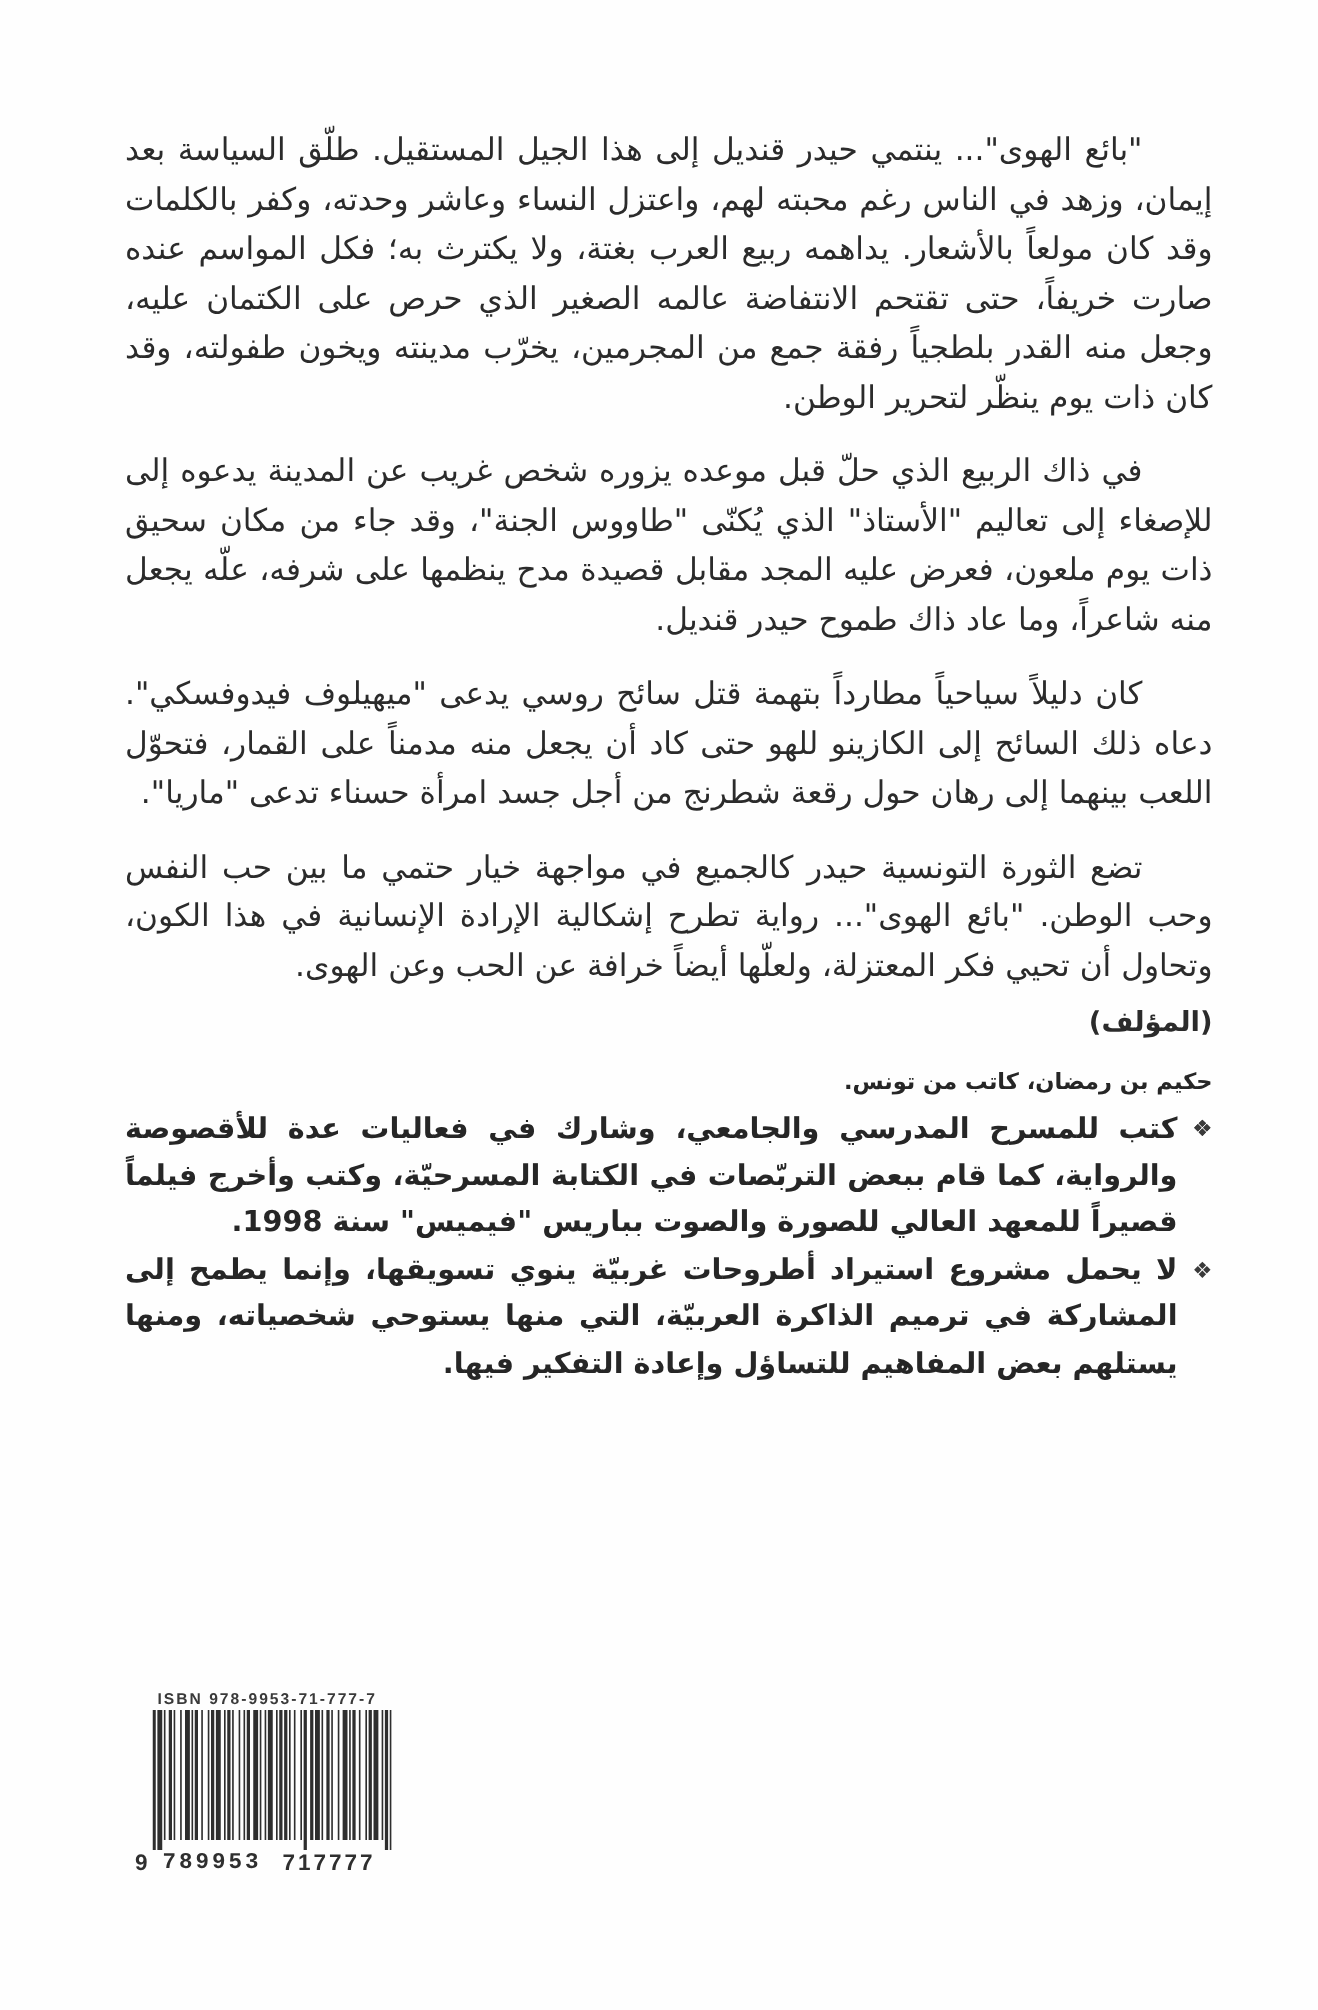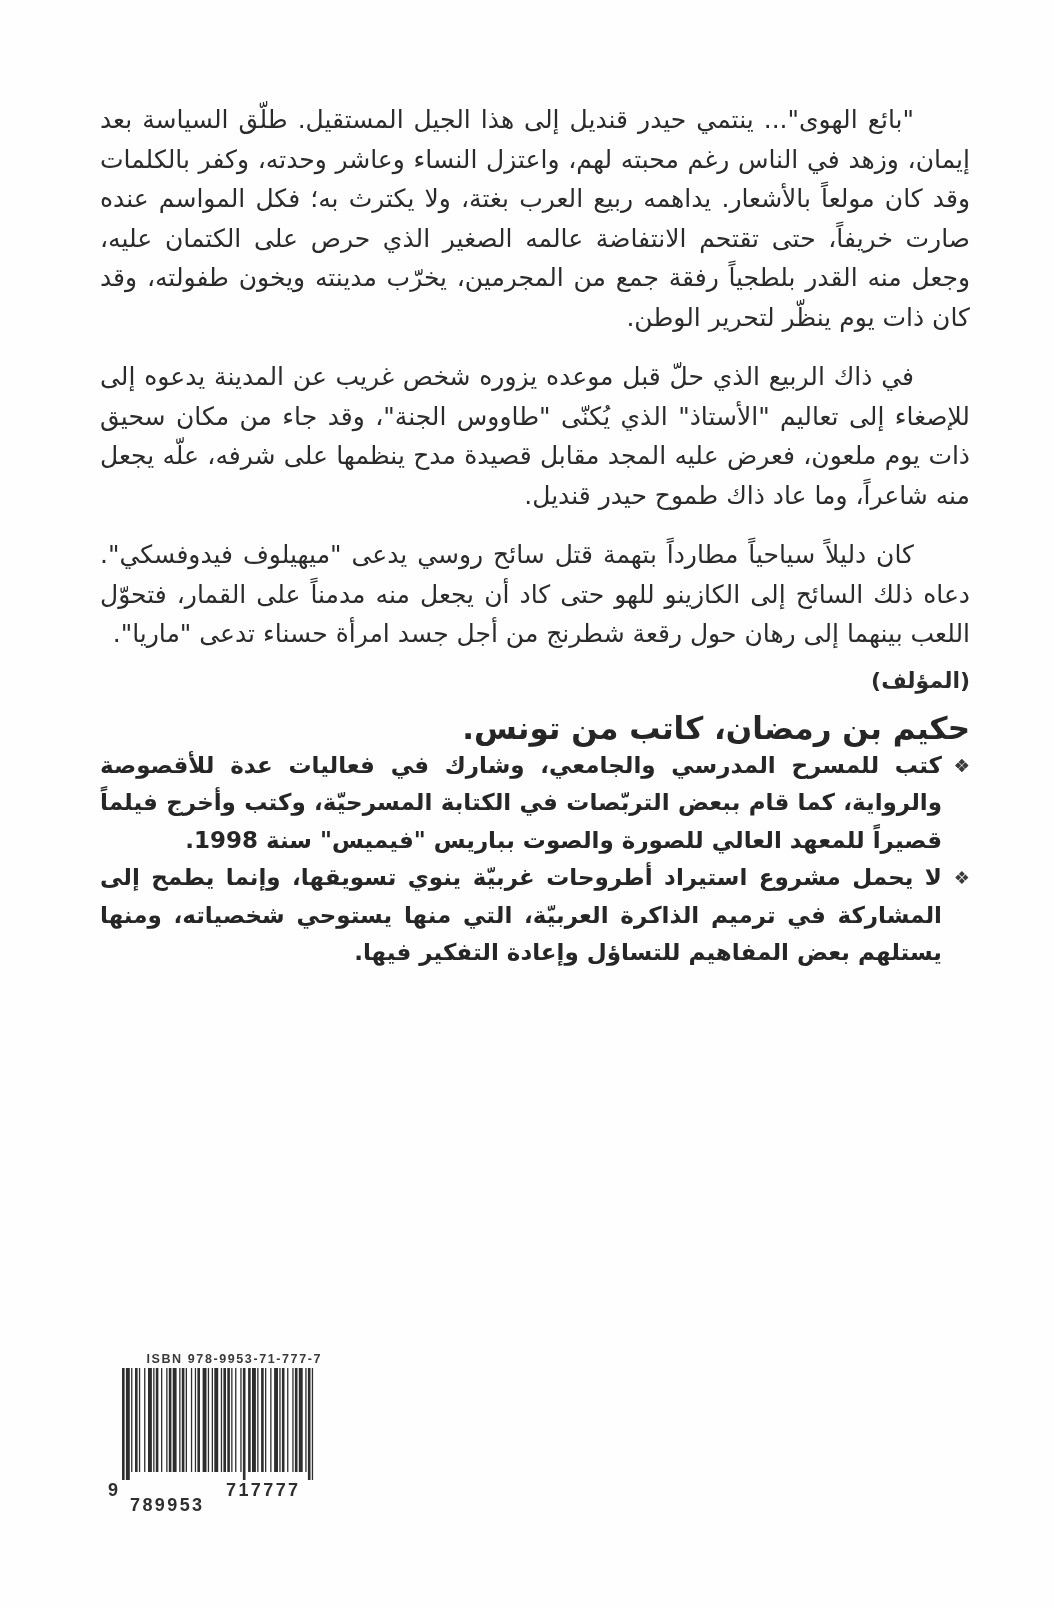--- a/index.html
+++ b/index.html
@@ -42,21 +42,21 @@
     }
     .signature {
       direction: rtl;
       text-align: right;
       font-size: 22px;
       font-weight: bold;
       margin: -6px 0 16px 0;
       color: #2b2b2b;
     }
     .bio-name {
-      font-size: 31px;
+      font-size: 18px;
       font-weight: bold;
       line-height: 38px;
       margin: 0;
       color: #262626;
     }
     .bio-list {
       list-style: none;
       margin: 0;
       padding: 0;
     }
@@ -82,48 +82,48 @@
       width: 200px;
     }
     .isbn-text {
       font-family: "Liberation Sans", sans-serif;
       font-size: 12.5px;
       letter-spacing: 1.6px;
       color: #3a3a3a;
       font-weight: bold;
       margin: 0 0 2px 4px;
       white-space: nowrap;
-      text-align: right;
     }
     .barcode-svg {
       display: block;
     }
     .barcode-digits {
       position: relative;
       height: 22px;
       font-family: "Liberation Sans", sans-serif;
       font-size: 18px;
       color: #2f2f2f;
       font-weight: bold;
       letter-spacing: 2.4px;
       white-space: nowrap;
     }
     .barcode-digits .lead { position: absolute; left: -14px; top: 0; }
-    .barcode-digits .left-group { position: absolute; left: 8px; top: 15px; }
+    .barcode-digits .left-group { position: absolute; left: 8px; top: 0; font-family: Liberation Mono, monospace; }
     .barcode-digits .right-group { position: absolute; left: 104px; top: 0; }
   </style>
 </head>
 <body>
 
 <div class="page">
 
   <div class="text-col">
     <p class="para first">"بائع الهوى"... ينتمي حيدر قنديل إلى هذا الجيل المستقيل. طلّق السياسة بعد إيمان، وزهد في الناس رغم محبته لهم، واعتزل النساء وعاشر وحدته، وكفر بالكلمات وقد كان مولعاً بالأشعار. يداهمه ربيع العرب بغتة، ولا يكترث به؛ فكل المواسم عنده صارت خريفاً، حتى تقتحم الانتفاضة عالمه الصغير الذي حرص على الكتمان عليه، وجعل منه القدر بلطجياً رفقة جمع من المجرمين، يخرّب مدينته ويخون طفولته، وقد كان ذات يوم ينظّر لتحرير الوطن.</p>
     <p class="para">في ذاك الربيع الذي حلّ قبل موعده يزوره شخص غريب عن المدينة يدعوه إلى للإصغاء إلى تعاليم "الأستاذ" الذي يُكنّى "طاووس الجنة"، وقد جاء من مكان سحيق ذات يوم ملعون، فعرض عليه المجد مقابل قصيدة مدح ينظمها على شرفه، علّه يجعل منه شاعراً، وما عاد ذاك طموح حيدر قنديل.</p>
     <p class="para">كان دليلاً سياحياً مطارداً بتهمة قتل سائح روسي يدعى "ميهيلوف فيدوفسكي". دعاه ذلك السائح إلى الكازينو للهو حتى كاد أن يجعل منه مدمناً على القمار، فتحوّل اللعب بينهما إلى رهان حول رقعة شطرنج من أجل جسد امرأة حسناء تدعى "ماريا".</p>
+    <p class="para">تضع الثورة التونسية حيدر كالجميع في مواجهة خيار حتمي ما بين حب النفس وحب الوطن. "بائع الهوى"... رواية تطرح إشكالية الإرادة الإنسانية في هذا الكون، وتحاول أن تحيي فكر المعتزلة، ولعلّها أيضاً خرافة عن الحب وعن الهوى.</p>
 
     <div class="signature">(المؤلف)</div>
 
     <p class="bio-name">حكيم بن رمضان، كاتب من تونس.</p>
     <ul class="bio-list">
       <li class="bio-item">
         <span class="bullet">❖</span>
       </li>
       <li class="bio-item">
         <span class="bullet">❖</span>

